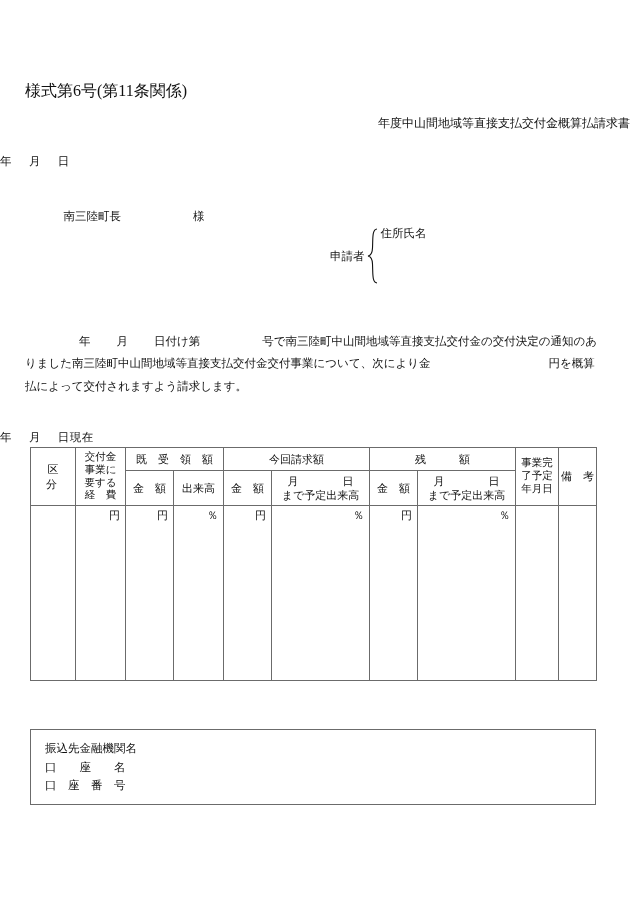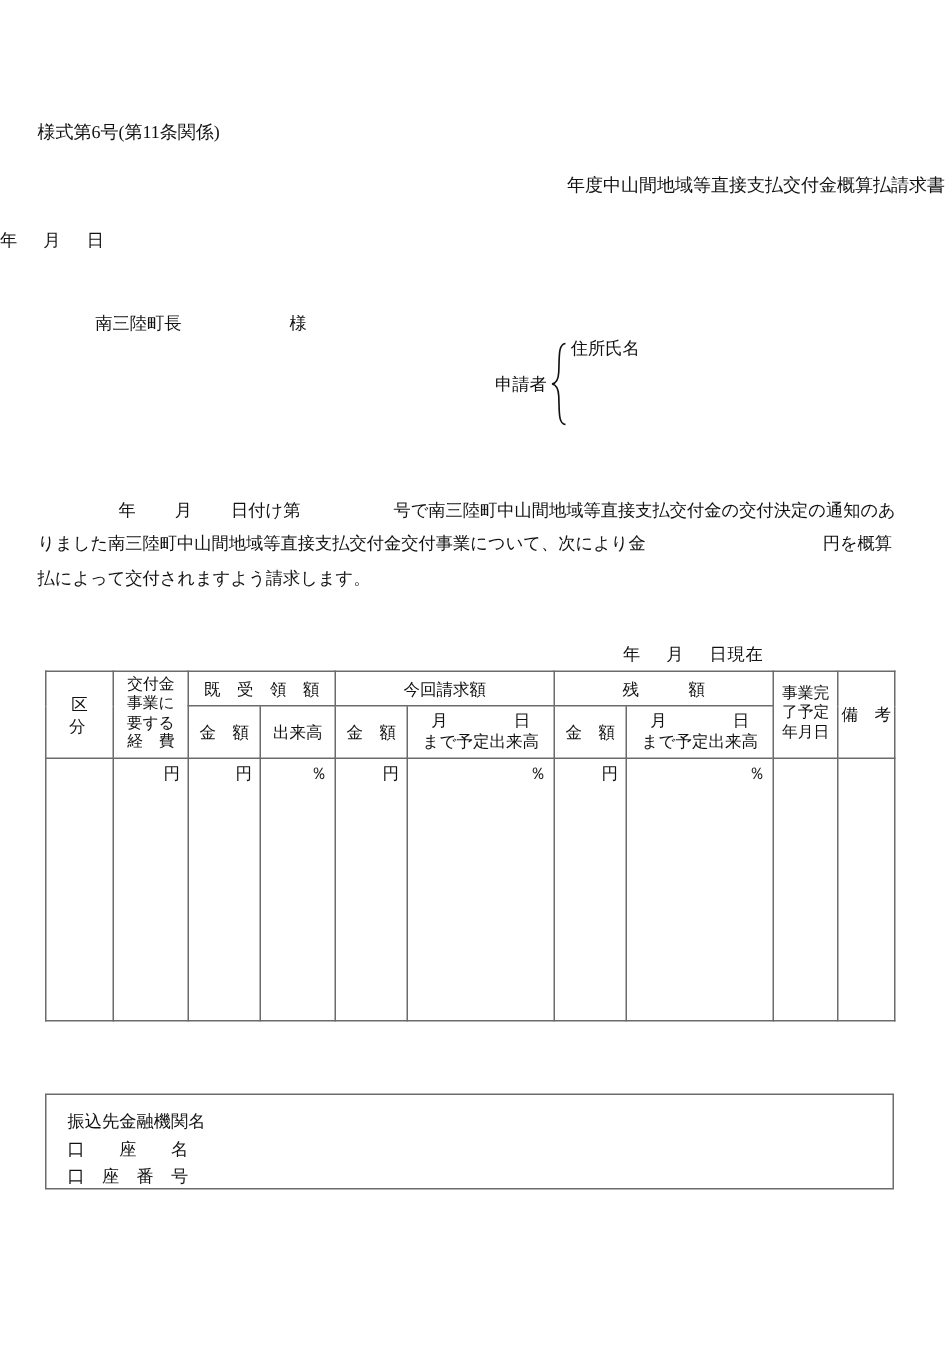--- a/index.html
+++ b/index.html
@@ -19,21 +19,21 @@
     overflow: hidden;
   }
 
   
   .abs { position: absolute; }
   .t { font-size: 11.5px; line-height: 1.5; white-space: pre; }
 
   
   .form-no {
     left: 25px; top: 79px;
-    font-size: 12px;
+    font-size: 16px;
   }
   .doc-title {
     left: 0; top: 114px;
     width: 630px;
     text-align: right;
     font-size: 12px;
   }
   .date-line-top {
     left: 0; top: 153px;
     width: 630px;
@@ -83,21 +83,20 @@
   .body-par .l2 { display: block; }
   .body-par .l3 { display: block; }
   .gap-sm { display: inline-block; width: 26px; }
   .gap-lg { display: inline-block; width: 62px; }
   .gap-xl { display: inline-block; width: 118px; }
 
   
   .asof {
     left: 0; top: 429px;
     width: 531px;
-    text-align: right;
     padding-right: 22px;
     box-sizing: border-box;
     font-size: 11.5px;
     letter-spacing: 0.5px;
   }
 
   
   .main-table {
     position: absolute;
     left: 30px; top: 447px;
@@ -135,21 +134,21 @@
     padding: 2px 5px 0 0;
     font-size: 11px;
   }
   .unit-row td.blank { text-align: center; }
 
   
   .bank-box {
     position: absolute;
     left: 30px; top: 729px;
     width: 566px;
-    height: 64px;
+    height: 76px;
     border: 1px solid #6b6b6b;
     box-sizing: border-box;
     padding: 9px 0 0 14px;
   }
   .bank-box div {
     font-size: 11.5px;
     line-height: 1.62;
   }
 </style>
 </head>

